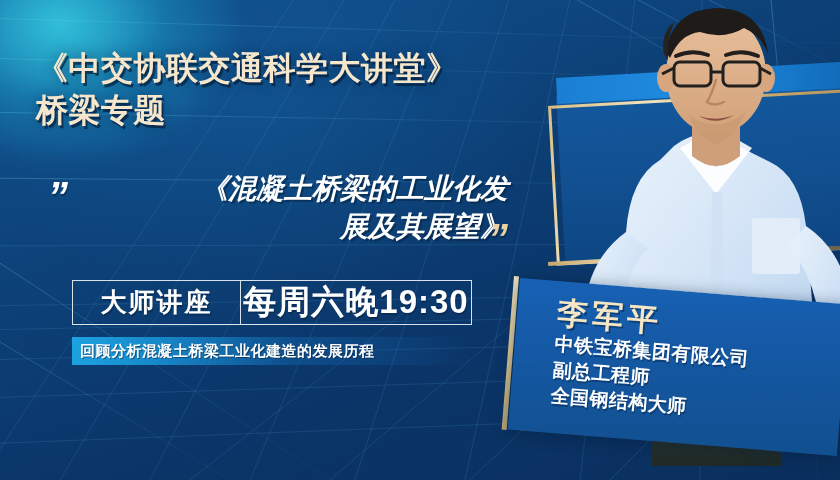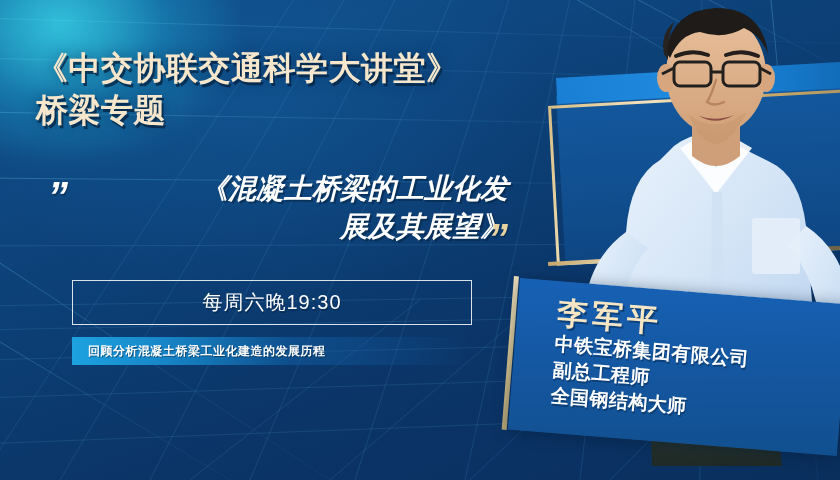--- a/index.html
+++ b/index.html
@@ -78,32 +78,32 @@
     display:flex; align-items:stretch;
   }
   .info-left{
     width:168px; display:flex; align-items:center; justify-content:center;
     font-size:26px; font-weight:800; color:#ffffff; letter-spacing:2px;
     border-right:1.5px solid rgba(255,255,255,.85);
     text-shadow:1px 2px 0 rgba(6,34,64,.5);
   }
   .info-right{
     flex:1; display:flex; align-items:center; justify-content:center;
-    font-size:20px; font-weight:400; color:#ffffff; letter-spacing:1px;
+    font-size:33px; font-weight:700; color:#ffffff; letter-spacing:1px;
     text-shadow:1px 2px 0 rgba(6,34,64,.5);
   }
 
   
   .strip{
     position:absolute; left:72px; top:337px; width:400px; height:28px;
     display:flex; align-items:center;
     background:linear-gradient(90deg,#1da2e0 0%,#1787c9 22%,rgba(17,95,165,.55) 55%,rgba(13,68,125,0) 100%);
   }
   .strip span{
-    padding-left:16px; font-size:12px; font-weight:700; color:#ffffff;
+    padding-left:8px; font-size:15px; font-weight:700; color:#ffffff;
     letter-spacing:.5px; white-space:nowrap;
     text-shadow:1px 1px 0 rgba(6,34,64,.55);
   }
 
   
   .name-panel{
     position:absolute; left:520px; top:278px; width:330px; height:152px;
     background:linear-gradient(175deg,#1761b5 0%,#14569f 55%,#11508f 100%);
     transform:rotate(4.6deg); transform-origin:0 0;
     box-shadow:0 2px 16px rgba(4,24,48,.45);
@@ -266,20 +266,21 @@
 桥梁专题</div>
 
   <div class="quote-block">
     <div class="q-open">”</div>
     <div class="subtitle">《混凝土桥梁的工业化发
 展及其展望》</div>
     <div class="q-close">”</div>
   </div>
 
   <div class="info-box">
+    <div class="info-left">大师讲座</div>
     <div class="info-right">每周六晚19:30</div>
   </div>
 
   <div class="strip">
     <span>回顾分析混凝土桥梁工业化建造的发展历程</span>
   </div>
 
   <div class="name-panel-edge"></div>
   <div class="name-panel"></div>
   <div class="name-panel-inner">

